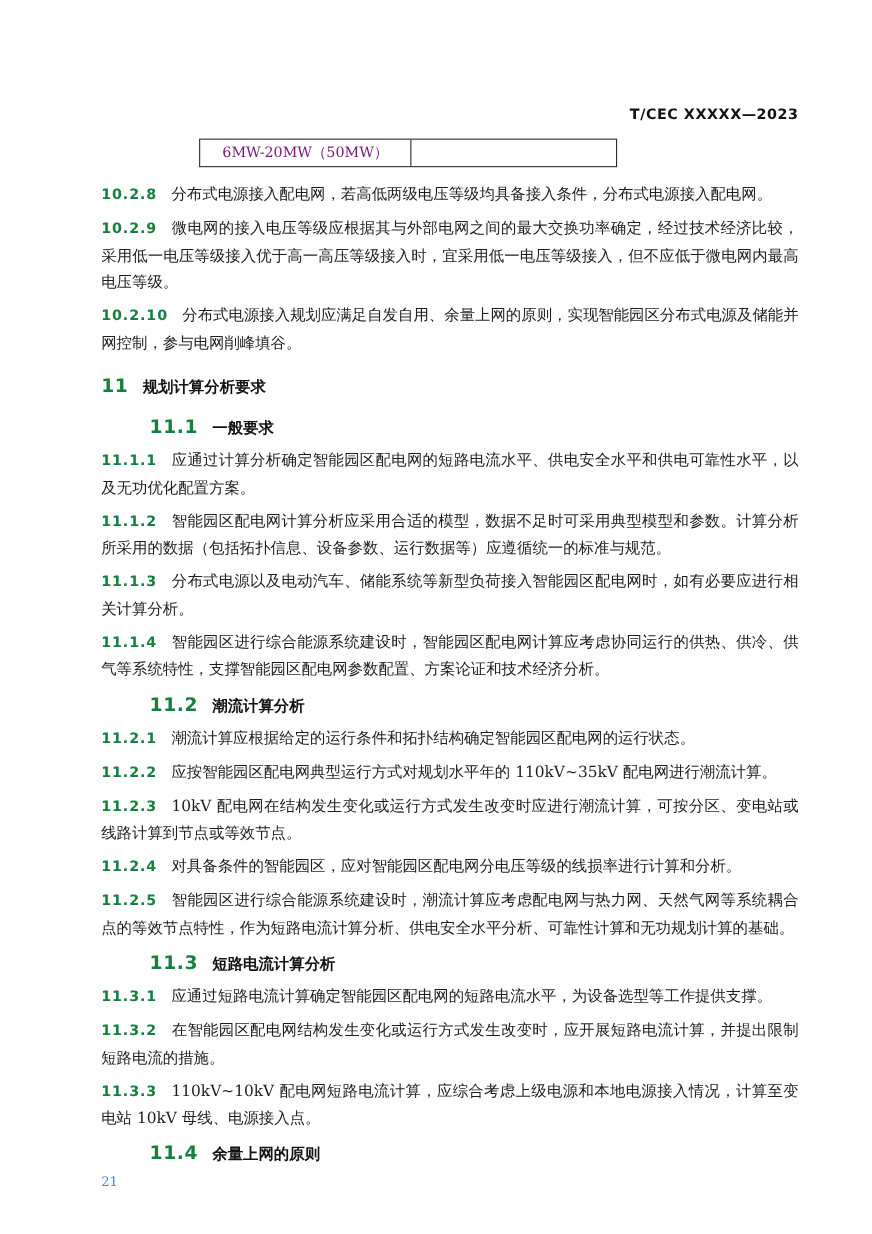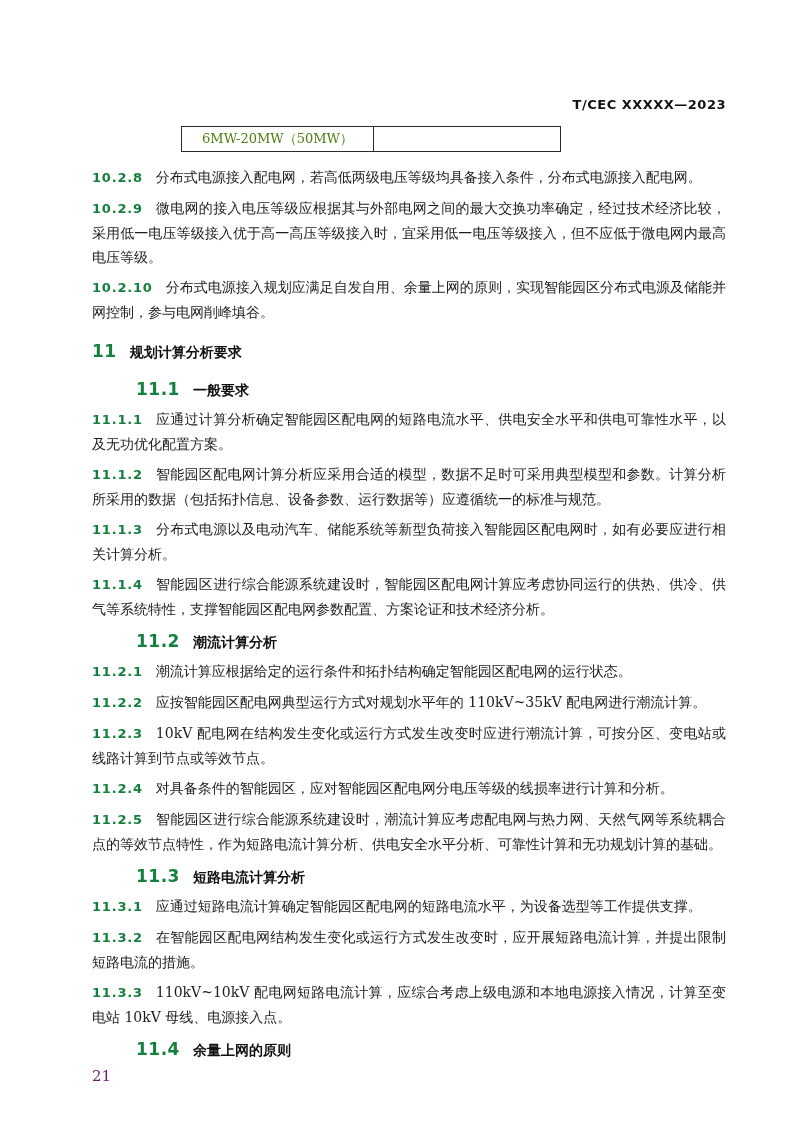--- a/index.html
+++ b/index.html
@@ -29,21 +29,21 @@
     height:26px;
     display:flex;
     border:1.5px solid #2b2b2b;
     background:#fff;
   }
   .cont-table .cell {
     display:flex;
     align-items:center;
     justify-content:center;
     font-size:13px;
-    color:#4d7c0f;
+    color:#701a75;
     white-space:nowrap;
   }
   .cont-table .cell-left {
     width:192px;
     border-right:1.5px solid #2b2b2b;
   }
   .cont-table .cell-right { flex:1; }
   .page-body {
     position:absolute;
     left:92px;
@@ -69,23 +69,23 @@
     font-family:"DejaVu Sans", sans-serif;
     font-weight:bold;
     font-size:14px;
     line-height:24px;
     color:#111;
   }
   h2.h1 { margin-top:15px; margin-bottom:13px; }
   h3.h2 { margin-top:8px;  margin-bottom:5px;margin-left:44px; }
   h2.h1 .num, h3.h2 .num { font-size:17px; letter-spacing:0.5px; }
   .page-number {
-    font-size:15px;
+    font-size:12px;
     font-family:"DejaVu Serif", serif;
-    color:#701a75;
+    color:#3b82f6;
     margin-top:2px;
   }
 </style>
 </head>
 <body>
 
 <div class="doc-number">T/CEC XXXXX—2023</div>
 
 <div class="cont-table">
   <div class="cell cell-left">6MW-20MW（50MW）</div>

